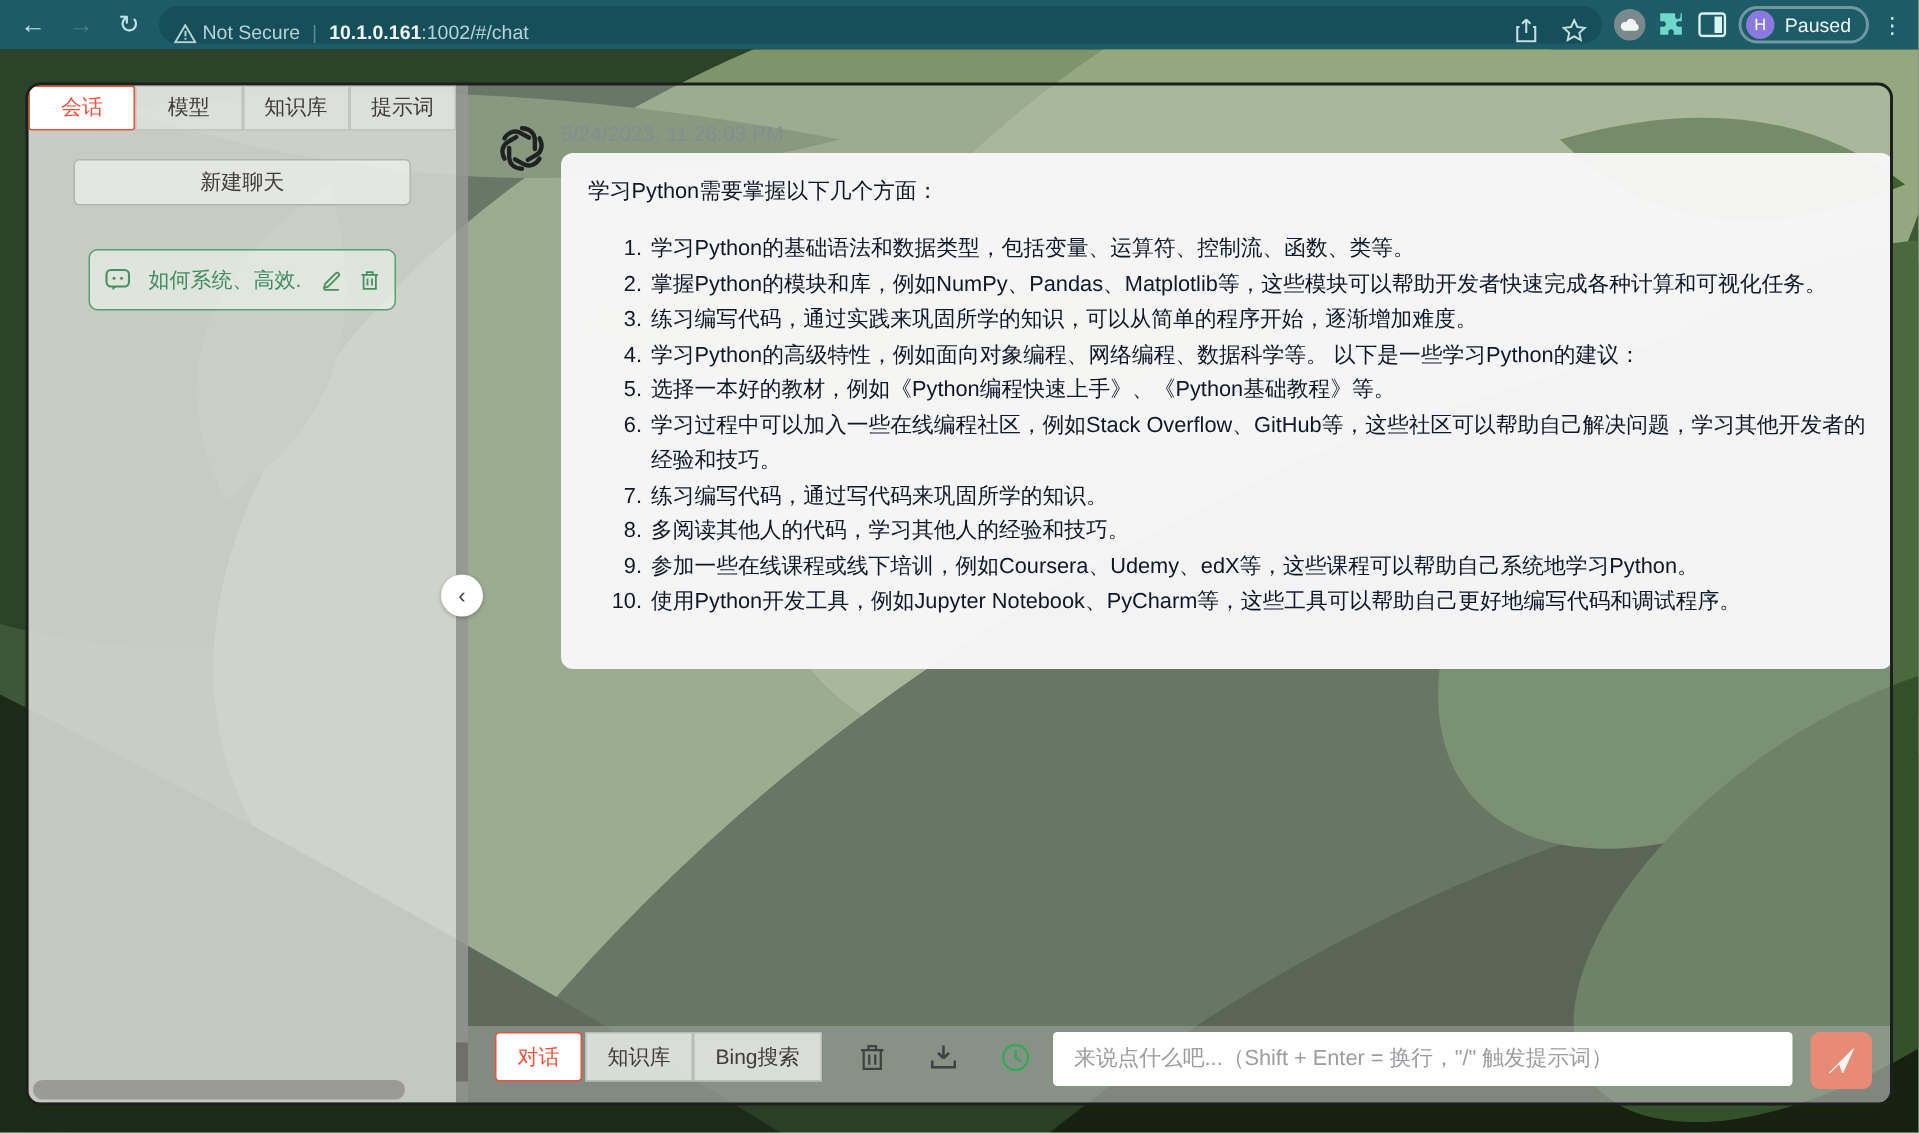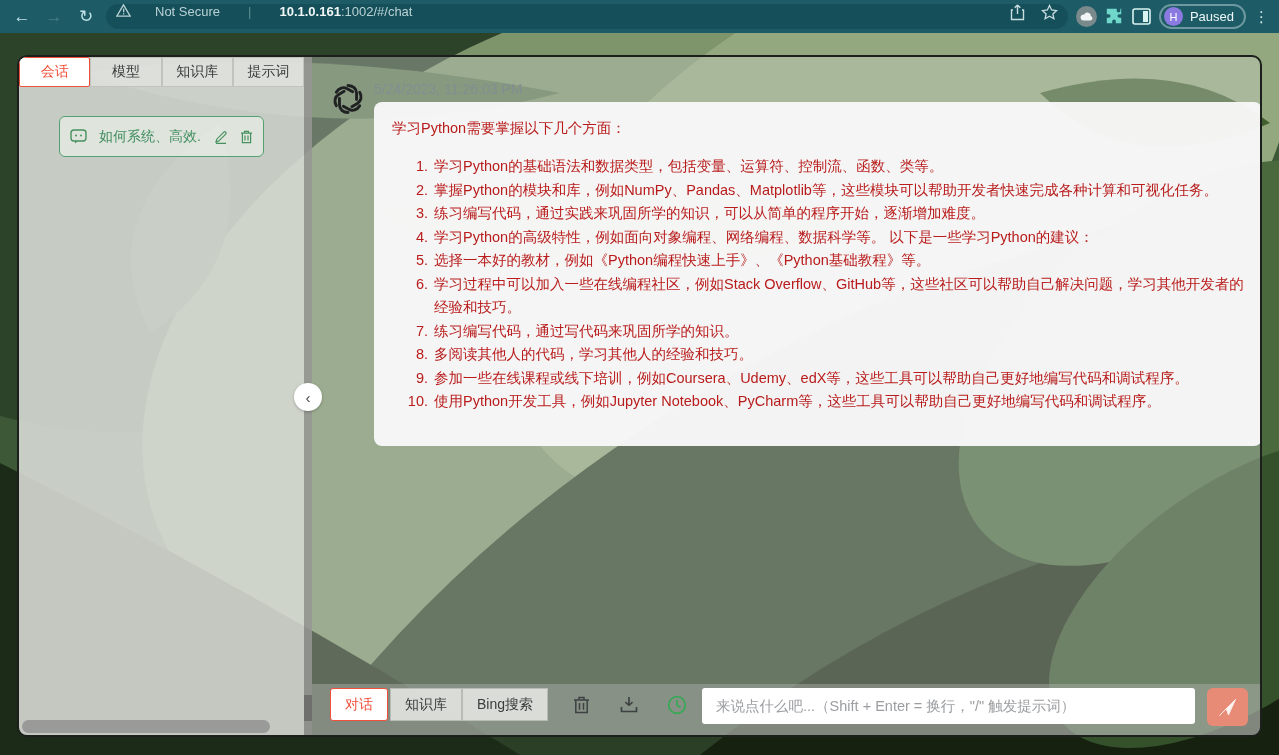--- a/index.html
+++ b/index.html
@@ -6,22 +6,22 @@
   html,body { width:1279px; height:755px; overflow:hidden; }
   body { font-family:"Liberation Sans","DejaVu Sans",sans-serif; }
 
   .screen { width:1279px; height:755px; position:relative; background:#14240f; }
 
   
   .chrome { height:33px; background:#1d5b66; display:flex; align-items:center; padding:0 10px; gap:8px; }
   .nav-btn { width:24px; height:24px; display:flex; align-items:center; justify-content:center;
              font-size:17px; color:#bfe3e6; border-radius:50%; }
   .nav-btn.dim { color:#46808a; }
-  .url-pill { flex:1; height:25px; background:#154f5a; border-radius:14px; display:flex; align-items:flex-start;
-              padding:0 10px; gap:24px; color:#b9d2d5; font-size:13px; }
+  .url-pill { flex:1; height:25px; background:#154f5a; border-radius:14px; display:flex; align-items:flex-end;
+              padding:0 10px; gap:4px; color:#b9d2d5; font-size:13px; }
   .url-sep { color:#5d8b92; margin:0 4px; }
   .url-host { color:#f2f8f8; font-weight:bold; }
   .url-rest { color:#b9d2d5; }
   .pill-right { margin-left:auto; display:flex; align-items:center; gap:16px; }
   .chrome-ic { display:flex; align-items:center; justify-content:center; }
   .cloud-badge { width:21px; height:21px; border-radius:50%; background:#7a8a8c; display:flex; align-items:center; justify-content:center; }
   .profile-pill { height:25px; border:2px solid #6f99a0; border-radius:14px; display:flex; align-items:center;
                   gap:7px; padding:0 10px 0 3px; color:#eef6f7; font-size:13px; }
   .profile-avatar { width:19px; height:19px; border-radius:50%; background:#8a7ae0; color:#fff; font-size:11px;
                     display:flex; align-items:center; justify-content:center; }
@@ -61,21 +61,21 @@
   .user-row { display:flex; justify-content:flex-end; align-items:flex-start; padding:11px 12px 0 0; gap:8px; }
   .user-col { display:flex; flex-direction:column; align-items:flex-end; }
   .timestamp { color:rgba(130,142,148,0.95); font-size:14px; }
   .user-bubble { margin-top:7px; background:#d5eecb; color:#27292b; font-size:15px; padding:9px 13px;
                  border-radius:8px; }
   .avatar { width:38px; height:38px; border-radius:50%; background:#eceff3; overflow:hidden; flex:none; }
 
   .asst-row { display:flex; align-items:flex-start; padding:24px 0 0 18px; gap:8px; }
   .asst-col { display:flex; flex-direction:column; }
   .asst-panel { margin-top:5px; width:888px; background:rgba(247,247,247,0.97); border-radius:8px;
-                padding:15px 18px 17px; color:#b91c1c; font-size:14.5px; line-height:1.62; }
+                padding:15px 18px 17px; color:#0f172a; font-size:14.5px; line-height:1.62; }
   .asst-panel ol { margin:15px 0 15px 0; padding-left:40px; }
   .asst-panel li { padding-left:2px; }
 
   
   .bottom-band { position:absolute; left:0; right:0; bottom:0; height:51px; background:rgba(176,178,173,0.45);
                  display:flex; align-items:flex-start; padding:4px 14px 0 18px; gap:0; }
   .mode-tab { height:33px; padding:0 14px; font-size:14px; display:flex; align-items:center; justify-content:center;
               background:rgba(245,245,243,0.75); border:1px solid rgba(170,172,168,0.7); color:#3c3c3c; cursor:pointer; }
   .mode-tab.active { background:#fff; border:1px solid #f04f3a; color:#f04f3a; border-radius:3px; margin-right:2px; }
   .tool-ic { width:22px; height:33px; display:flex; align-items:center; justify-content:center; cursor:pointer; }
@@ -164,20 +164,21 @@
     <div class="window">
 
       <aside class="sidebar">
         <div class="side-tabs">
           <div class="side-tab active">会话</div>
           <div class="side-tab">模型</div>
           <div class="side-tab">知识库</div>
           <div class="side-tab">提示词</div>
         </div>
 
+        <button class="new-chat">新建聊天</button>
 
         <div class="chat-item">
           <span style="display:flex">
             <svg width="17" height="15" viewBox="0 0 17 15">
                 <rect x="1" y="1" width="15" height="11" rx="3" fill="none" stroke="#47915f" stroke-width="1.4"></rect>
                 <circle cx="6" cy="6.5" r="1" fill="#47915f"></circle>
                 <circle cx="11" cy="6.5" r="1" fill="#47915f"></circle>
                 <path d="M5 12 L5 14.5 L8 12" fill="#47915f"></path>
               </svg>
           </span>
@@ -239,21 +240,21 @@
               <ol>
 
               <li>学习Python的基础语法和数据类型，包括变量、运算符、控制流、函数、类等。</li>
                   <li>掌握Python的模块和库，例如NumPy、Pandas、Matplotlib等，这些模块可以帮助开发者快速完成各种计算和可视化任务。</li>
                   <li>练习编写代码，通过实践来巩固所学的知识，可以从简单的程序开始，逐渐增加难度。</li>
                   <li>学习Python的高级特性，例如面向对象编程、网络编程、数据科学等。 以下是一些学习Python的建议：</li>
                   <li>选择一本好的教材，例如《Python编程快速上手》、《Python基础教程》等。</li>
                   <li>学习过程中可以加入一些在线编程社区，例如Stack Overflow、GitHub等，这些社区可以帮助自己解决问题，学习其他开发者的经验和技巧。</li>
                   <li>练习编写代码，通过写代码来巩固所学的知识。</li>
                   <li>多阅读其他人的代码，学习其他人的经验和技巧。</li>
-                  <li>参加一些在线课程或线下培训，例如Coursera、Udemy、edX等，这些工具可以帮助自己更好地编写代码和调试程序。</li>
+                  <li>参加一些在线课程或线下培训，例如Coursera、Udemy、edX等，这些课程可以帮助自己系统地学习Python。</li>
                   <li>使用Python开发工具，例如Jupyter Notebook、PyCharm等，这些工具可以帮助自己更好地编写代码和调试程序。</li>
                 </ol>
             </div>
           </div>
         </div>
 
         <div class="bottom-band">
           <div class="mode-tab active">对话</div>
           <div class="mode-tab">知识库</div>
           <div class="mode-tab">Bing搜索</div>

